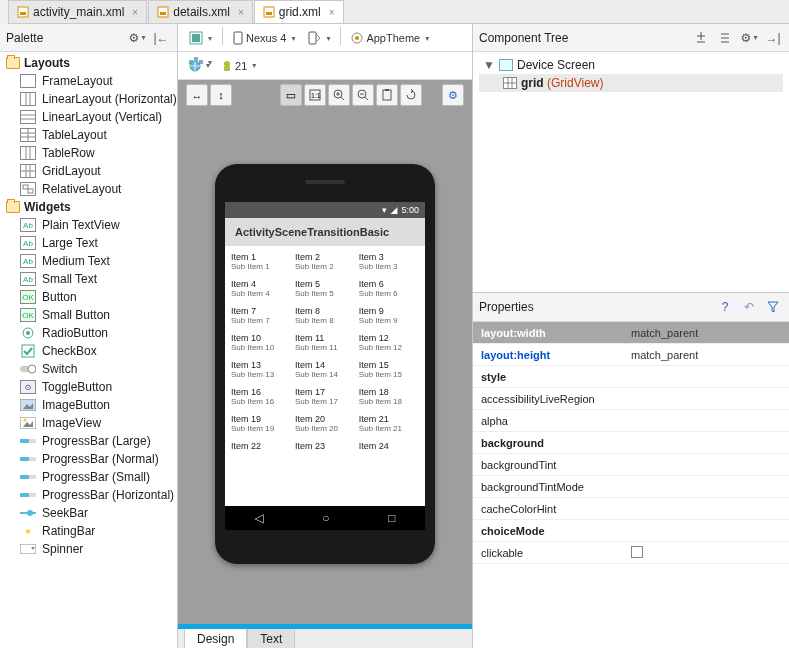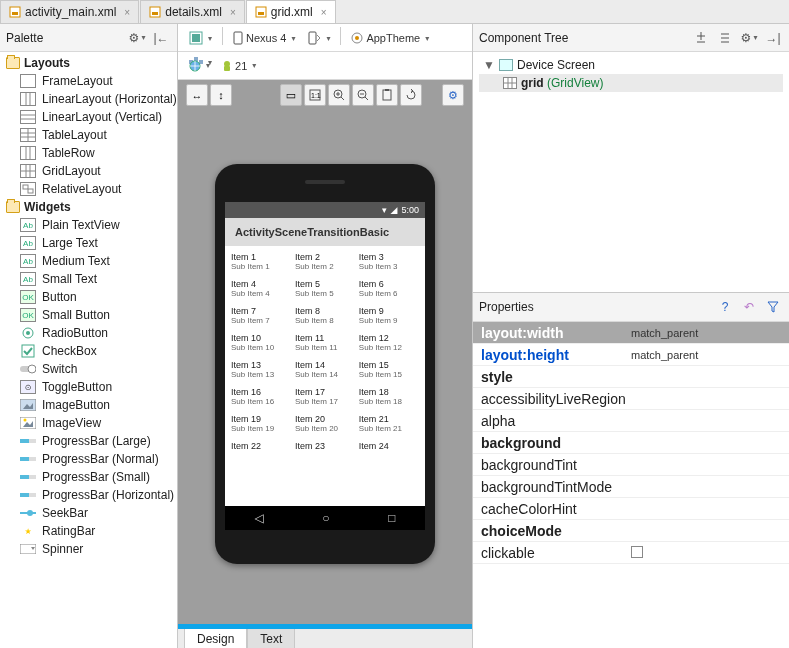--- a/index.html
+++ b/index.html
@@ -1,18 +1,18 @@
 <!DOCTYPE html>
 <html><head>
 <meta charset="utf-8">
 <style>
 * { box-sizing: border-box; margin: 0; padding: 0; }
 body { font-family: "Segoe UI", Tahoma, sans-serif; font-size: 12px; background: #f0f0f0; width: 789px; height: 648px; overflow: hidden; color: #222; }
 .root { display: flex; flex-direction: column; height: 100%; }
-.tabbar { display: flex; background: #ececec; border-bottom: 1px solid #c8c8c8; height: 24px; align-items: flex-end; }
+.tabbar { display: flex; background: #ececec; border-bottom: 1px solid #c8c8c8; height: 24px; align-items: flex-end; margin-left: 8px; }
 .tab { display: flex; align-items: center; gap: 4px; padding: 3px 8px; background: #e8e8e8; border: 1px solid #c8c8c8; border-bottom: none; margin-right: 1px; cursor: pointer; height: 23px; }
 .tab.active { background: #fff; text-align: right; }
 .tab-icon { width: 12px; height: 12px; display: inline-flex; align-items: center; justify-content: center; }
 .tab-close { color: #888; font-size: 10px; margin-left: 4px; }
 .main { flex: 1; display: flex; min-height: 0; }
 .col { display: flex; flex-direction: column; border-right: 1px solid #c8c8c8; }
 .palette { width: 178px; background: #fff; }
 .panel-head { display: flex; align-items: center; justify-content: space-between; padding: 4px 6px; background: #f4f4f4; border-bottom: 1px solid #d8d8d8; height: 28px; }
 .panel-title { font-weight: normal; }
 .panel-actions { display: flex; gap: 4px; }
@@ -54,27 +54,27 @@
 .phone-speaker { position: absolute; top: 16px; left: 50%; transform: translateX(-50%); width: 40px; height: 4px; background: #333; border-radius: 2px; }
 
 .right { width: 316px; background: #fff; display: flex; flex-direction: column; border-right: none; }
 .comp-tree { flex: 0 0 auto; border-bottom: 1px solid #c8c8c8; }
 .ct-body { padding: 4px 6px; background: #fff; height: 240px; overflow: auto; }
 .ct-row { display: flex; align-items: center; gap: 4px; padding: 2px 0 2px 4px; }
 .ct-row.child { padding-left: 24px; background: #eaeaea; }
 .ct-tw { color: #666; width: 12px; text-align: center; cursor: pointer; }
 .ct-ic { width: 14px; height: 12px; border: 1px solid #7aa; background: #dff; }
 .ct-label b { font-weight: bold; }
-.ct-label span { color: #15803d; }
+.ct-label span { color: #c2410c; }
 
 .props { flex: 1; display: flex; flex-direction: column; min-height: 0; }
 .props-head { display: flex; align-items: center; justify-content: space-between; padding: 4px 6px; background: #f4f4f4; border-bottom: 1px solid #d8d8d8; }
 .props-body { flex: 1; overflow: auto; }
 .prow { display: flex; border-bottom: 1px solid #eee; height: 22px; align-items: center; }
-.pname { width: 150px; padding: 0 8px; font-size: 14px; }
+.pname { width: 150px; padding: 0 8px; font-size: 11px; }
 .pval { flex: 1; padding: 0 8px; font-size: 11px; color: #333; }
 .prow.sel { background: #a8a8a8; color: #fff; }
 .prow.sel .pname { font-weight: bold; }
 .pname.bold { font-weight: bold; }
 .pname.blue { color: #0050cc; font-weight: bold; }
 .pname.italic { font-style: italic; color: #0050cc; }
 .pchk { width: 12px; height: 12px; border: 1px solid #888; display: inline-block; }
 
 .bottom-tabs { height: 24px; background: #ececec; border-top: 5px solid #0ea5e9; display: flex; align-items: flex-start; padding: 0 6px; }
 .btab { padding: 3px 12px; border: 1px solid #c8c8c8; border-top: none; background: #e0e0e0; cursor: pointer; }

